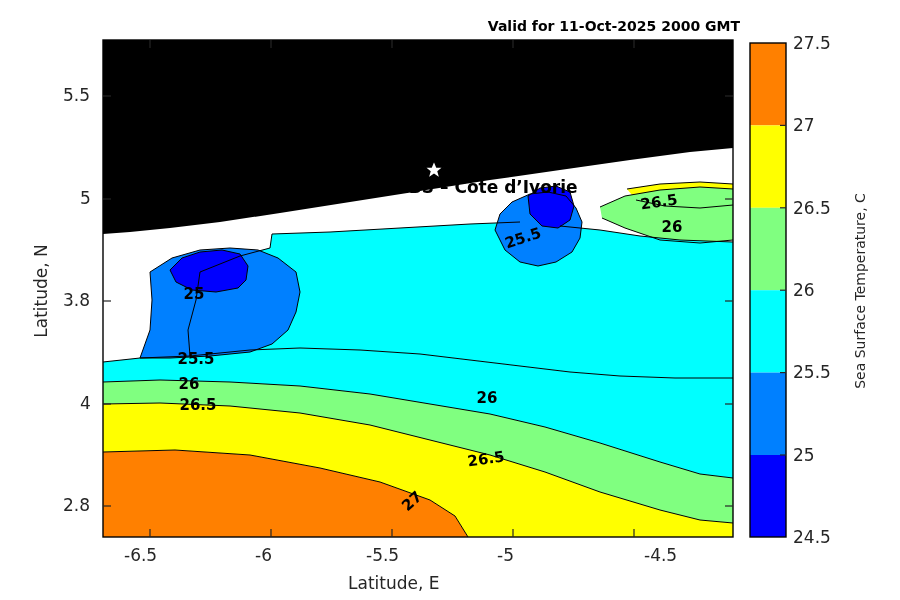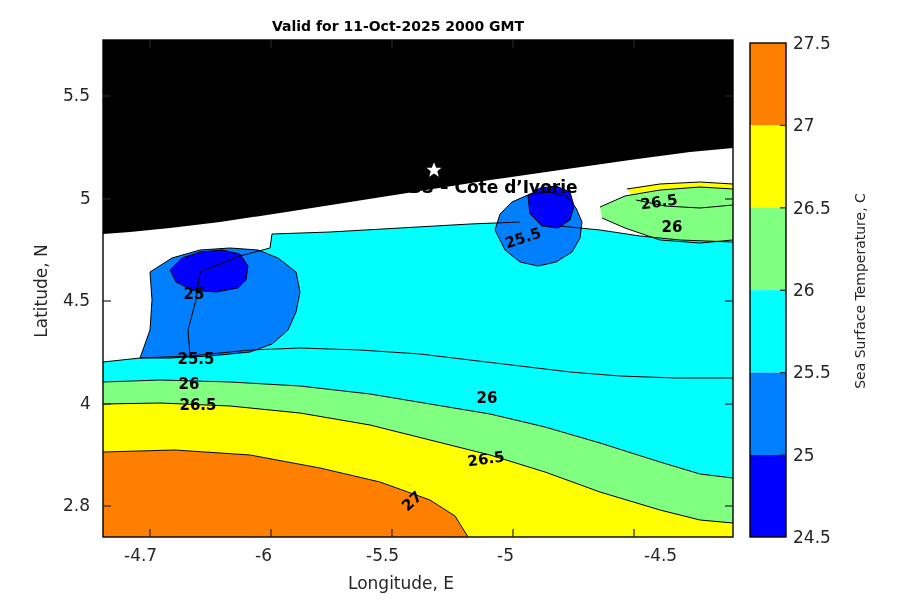--- a/index.html
+++ b/index.html
@@ -7,24 +7,23 @@
     width:900px;height:600px;
     background:#ffffff;
     font-family:"DejaVu Sans", sans-serif;
     overflow:hidden;
     position:relative;
   }
   #stage{position:absolute;left:0;top:0;width:900px;height:600px;}
   .ttl{
     position:absolute;
     left:0;top:18px;width:740px;
-    text-align:center;
+    text-align:right;
     font-size:14px;font-weight:bold;color:#000;
     letter-spacing:0px;
-    margin-left:28px;
   }
   .ylab{
     position:absolute;
     transform-origin:50% 50%;
     transform:rotate(-90deg);
     font-size:17px;color:#262626;
     white-space:nowrap;
   }
   .xlab{
     position:absolute;
@@ -174,31 +173,31 @@
         <line x1="786" y1="372.6" x2="780" y2="372.6"></line>
         <line x1="786" y1="455" x2="780" y2="455"></line>
       </g>
     </g>
   </svg>
 
   <div class="overlaytxt" style="left:248px;top:177px;margin-left:14px;">(ONHYM) PPL EBS  – Cote d’Ivorie</div>
 
   <div class="tick" style="left:63px;top:85px;">5.5</div>
   <div class="tick" style="left:80px;top:188px;">5</div>
-  <div class="tick" style="left:63px;top:290px;">4.5</div>
+  <div class="tick" style="left:63px;top:290px;">3.8</div>
   <div class="tick" style="left:80px;top:393px;">4</div>
   <div class="tick" style="left:63px;top:495px;">2.8</div>
 
-  <div class="tick" style="left:124px;top:545px;">-4.7</div>
+  <div class="tick" style="left:124px;top:545px;">-6.5</div>
   <div class="tick" style="left:255px;top:545px;">-6</div>
   <div class="tick" style="left:366px;top:545px;">-5.5</div>
   <div class="tick" style="left:497px;top:545px;">-5</div>
   <div class="tick" style="left:644px;top:545px;">-4.5</div>
 
-  <div class="xlab" style="left:348px;top:573px;">Longitude, E</div>
+  <div class="xlab" style="left:348px;top:573px;">Latitude, E</div>
   <div class="ylab" style="left:-14px;top:281px;width:110px;text-align:center;">Latitude, N</div>
 
   <div class="cbtick" style="left:793px;top:33px;text-align:right;">27.5</div>
   <div class="cbtick" style="left:793px;top:115px;">27</div>
   <div class="cbtick" style="left:793px;top:198px;">26.5</div>
   <div class="cbtick" style="left:793px;top:280px;">26</div>
   <div class="cbtick" style="left:793px;top:362px;">25.5</div>
   <div class="cbtick" style="left:793px;top:445px;">25</div>
   <div class="cbtick" style="left:793px;top:527px;">24.5</div>
 

